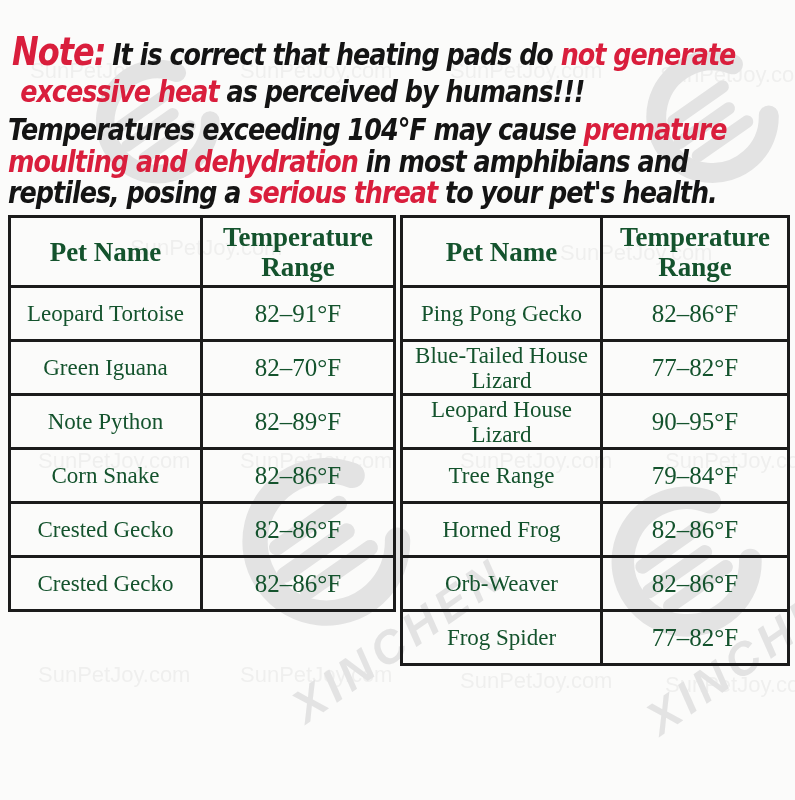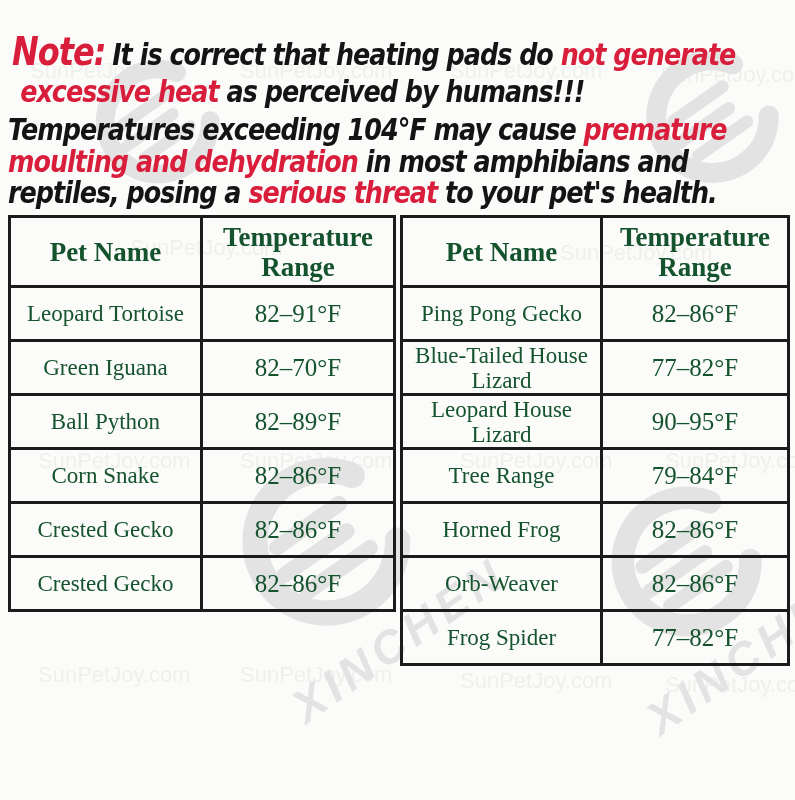--- a/index.html
+++ b/index.html
@@ -128,21 +128,21 @@
     </tr>
     <tr>
       <td class="pet">Leopard Tortoise</td>
       <td class="range">82–91°F</td>
     </tr>
     <tr>
       <td class="pet">Green Iguana</td>
       <td class="range">82–70°F</td>
     </tr>
     <tr>
-      <td class="pet">Ball Python</td>
+      <td class="pet">Note Python</td>
       <td class="range">82–89°F</td>
     </tr>
     <tr>
       <td class="pet">Corn Snake</td>
       <td class="range">82–86°F</td>
     </tr>
     <tr>
       <td class="pet">Crested Gecko</td>
       <td class="range">82–86°F</td>
     </tr>

